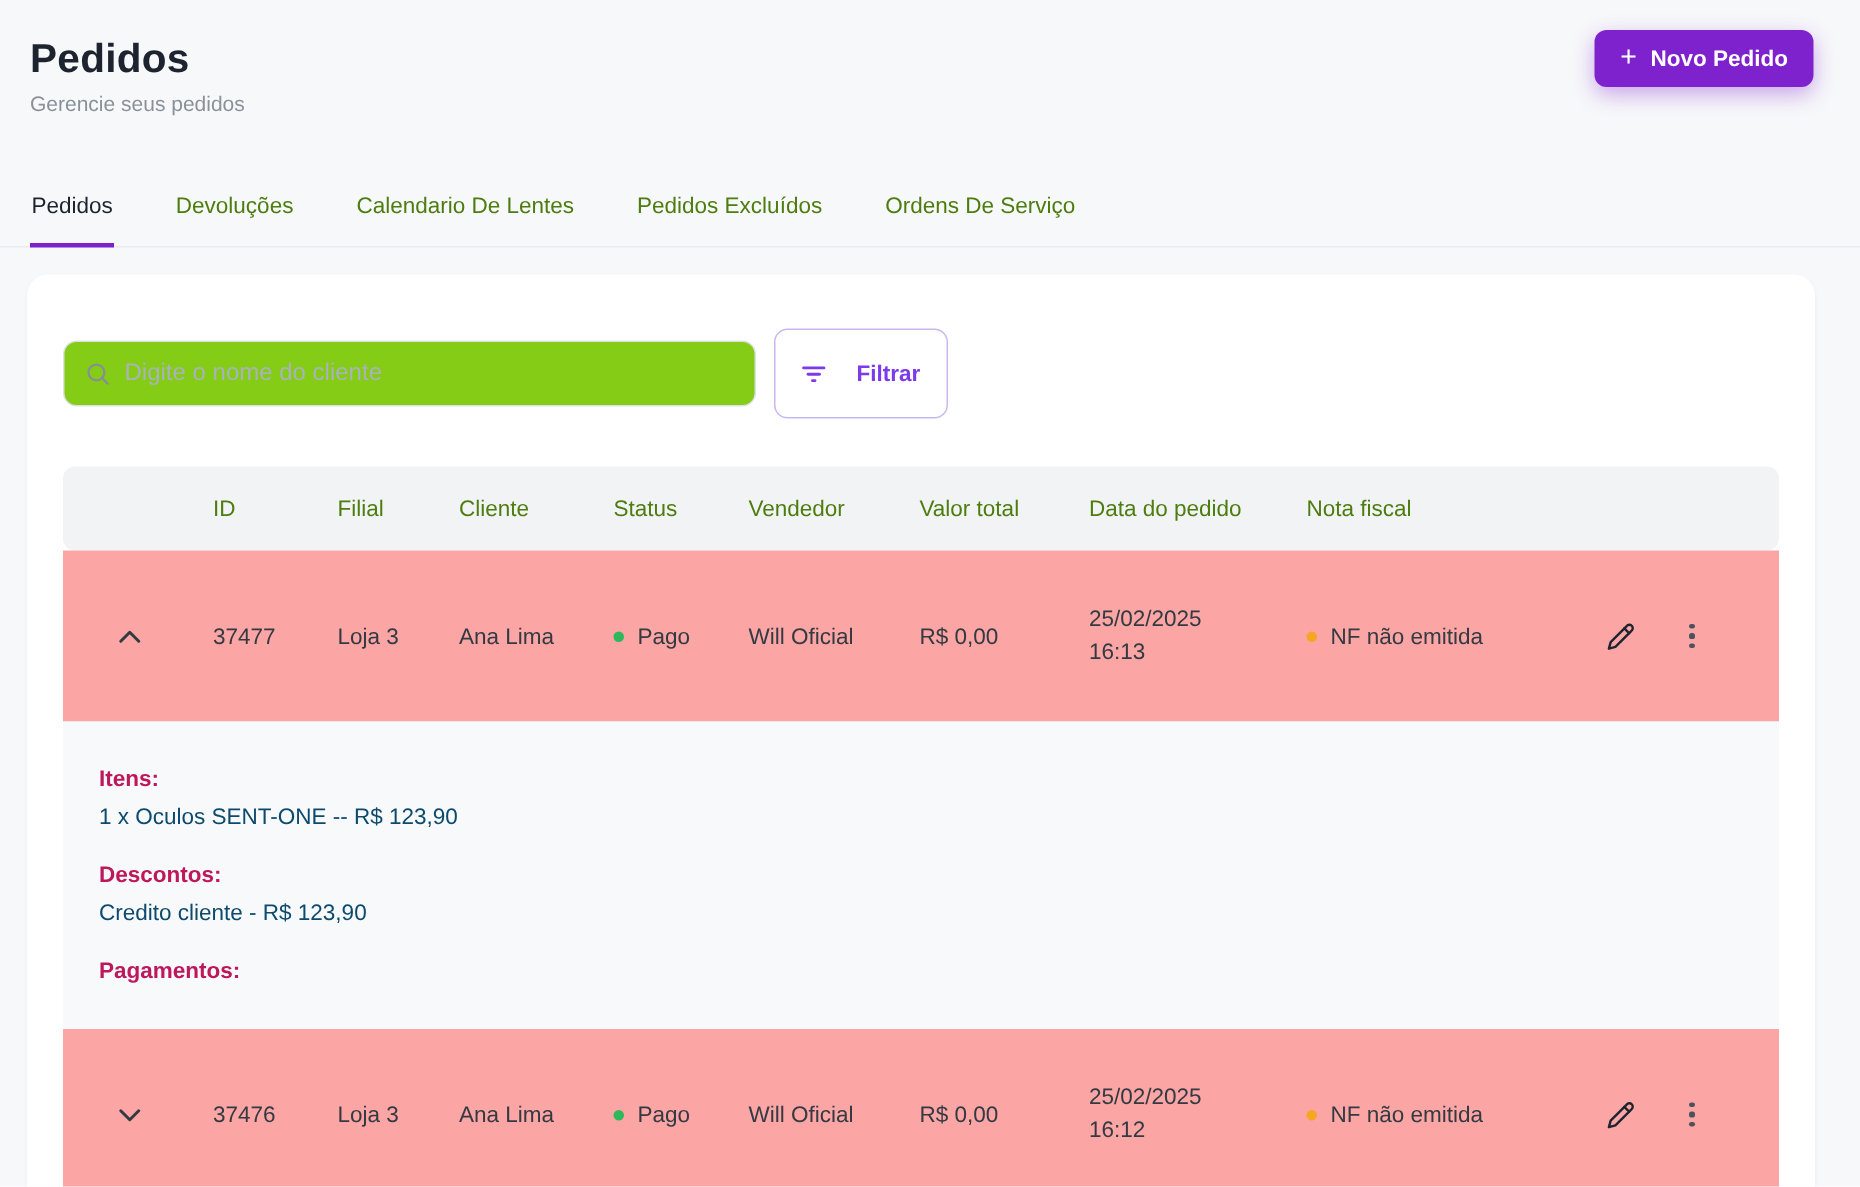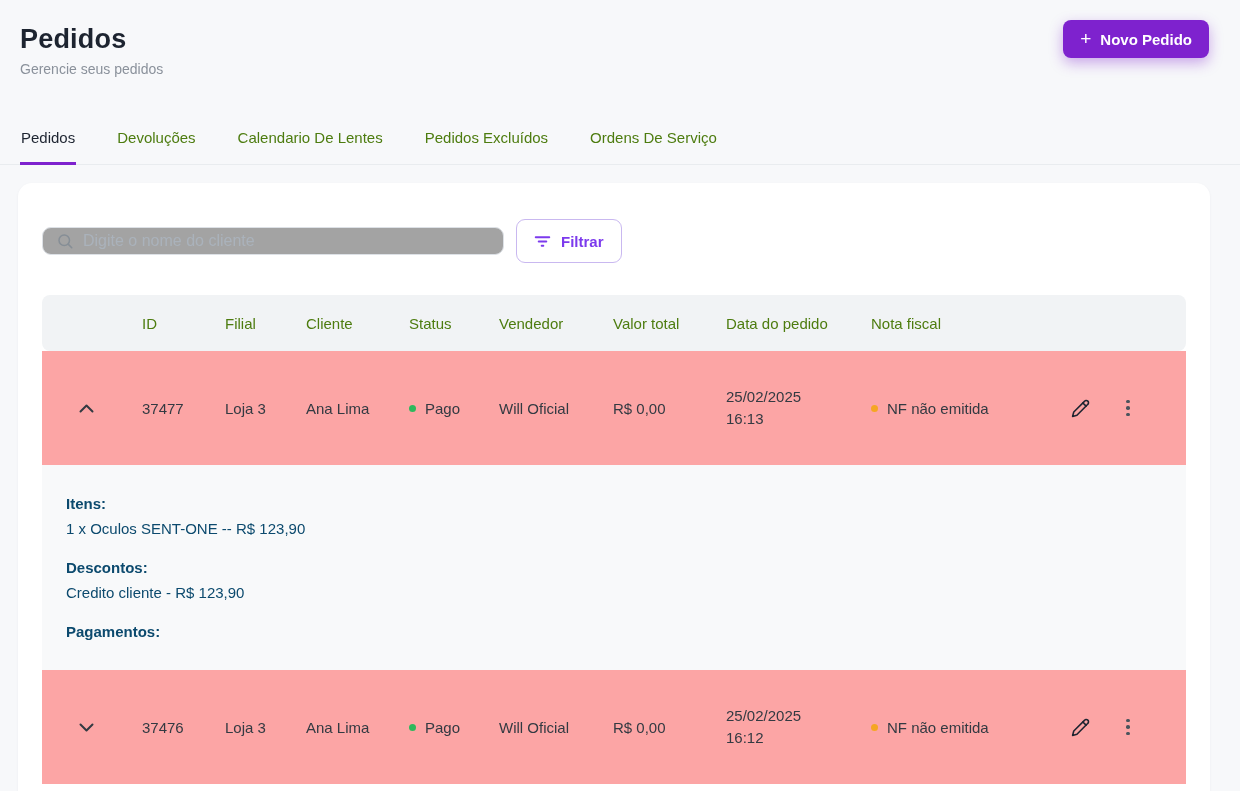--- a/index.html
+++ b/index.html
@@ -51,35 +51,35 @@
     background: #fff;
     border-radius: 14px;
     padding: 36px 24px 24px;
     min-height: 762px;
     box-shadow: 0 1px 3px rgba(20,30,50,.05);
   }
 
   
   .filter-row { display: flex; align-items: center; }
   .search-box {
-    width: 462px; height: 28px;
+    width: 462px; height: 44px;
     border: 1px solid #dde1e6; border-radius: 9px;
     display: flex; align-items: center; gap: 9px;
-    padding: 0 13px; background: #a3a3a3;
+    padding: 0 13px; background: #84cc16;
   }
   .search-box input {
     flex: 1; border: none; outline: none;
     font-family: "Liberation Sans", sans-serif;
     font-size: 16px; color: #343a40; background: transparent;
   }
   .search-box input::placeholder { color: #aab2bb; }
   .filter-btn {
     margin-left: 12px;
-    height: 44px; padding: 0 17px;
-    display: flex; align-items: center; gap: 10px;
+    height: 60px; padding: 0 17px;
+    display: flex; align-items: center; gap: 20px;
     background: #fff;
     border: 1px solid #c9b8f0; border-radius: 9px;
     color: #7c3aed; font-family: "Liberation Sans", sans-serif;
     font-size: 15px; font-weight: 700; cursor: pointer;
   }
 
   
   .orders-table { margin-top: 32px; }
   .thead, .trow {
     display: grid;
@@ -109,21 +109,21 @@
   .actions-cell { display: flex; align-items: center; gap: 20px; padding-left: 5px; }
   .icon-btn {
     width: 28px; height: 28px; border: none; background: none; cursor: pointer;
     display: flex; align-items: center; justify-content: center;
   }
   .kebab { display: flex; flex-direction: column; gap: 3px; align-items: center; }
   .kebab span { width: 3.5px; height: 3.5px; border-radius: 50%; background: #4a535c; }
 
   
   .row-detail { background: #f8f9fa; padding: 30px 24px; }
-  .detail-label { font-size: 15px; font-weight: 700; color: #0c4a6e; margin-bottom: 8px; }
+  .detail-label { font-size: 15px; font-weight: 700; color: #be185d; margin-bottom: 8px; }
   .detail-value { font-size: 15px; color: #0c4a6e; margin-bottom: 22px; }
 
   svg { display: block; }
 </style>
 </head>
 <body>
 
 <div class="page-header">
   <div class="page-title">Pedidos</div>
   <div class="page-subtitle">Gerencie seus pedidos</div>

